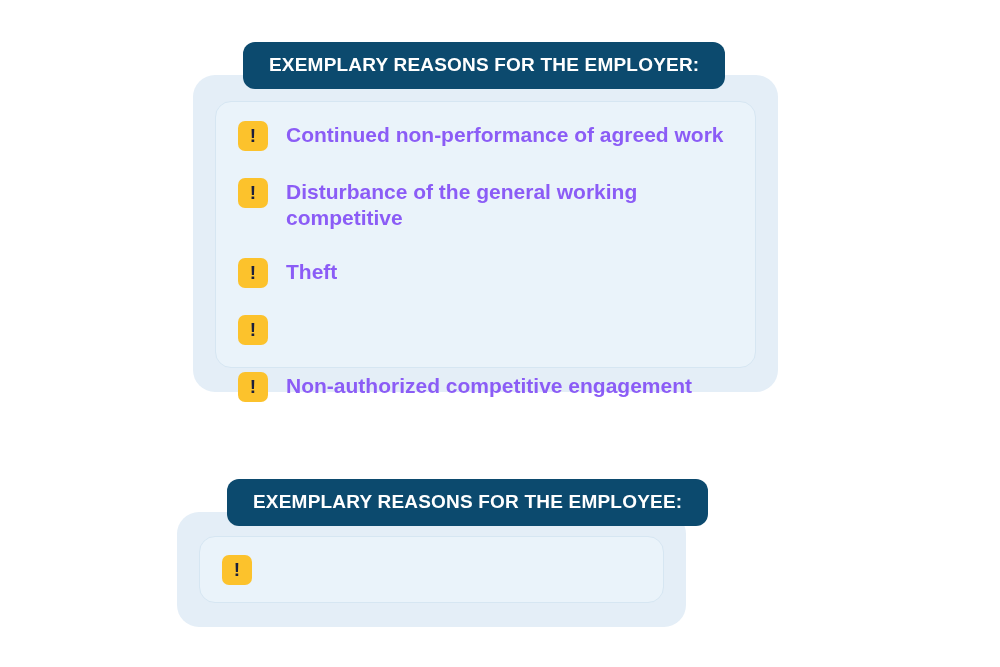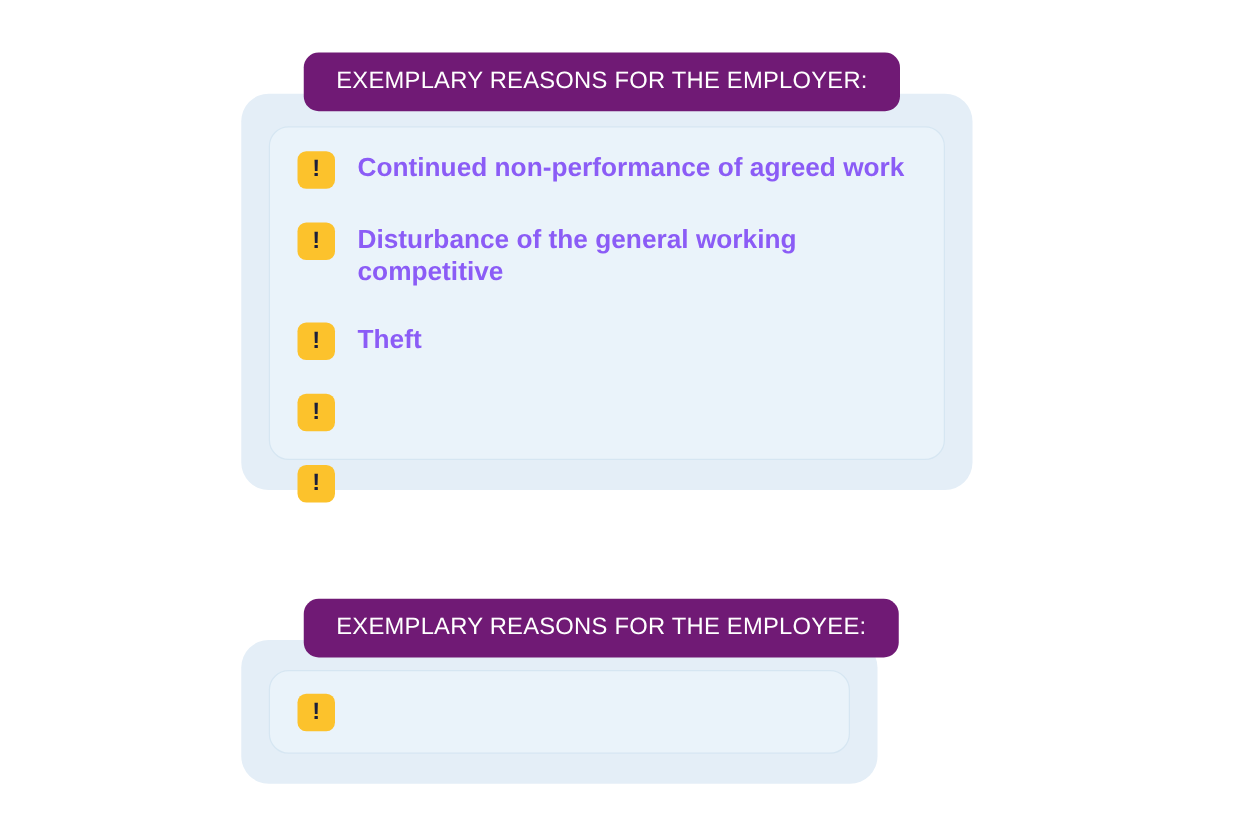--- a/index.html
+++ b/index.html
@@ -17,32 +17,32 @@
     position: relative;
     width: 1000px;
     height: 667px;
   }
 
   
   .block {
     position: absolute;
   }
   #block-employer { left: 193px; top: 42px; width: 585px; }
-  #block-employee { left: 193px; top: 479px; width: 509px; }
+  #block-employee { left: 177px; top: 479px; width: 509px; }
 
   .block-header {
     position: relative;
     z-index: 3;
     display: inline-block;
-    background: #701a75;
+    background: #0c4a6e;
     color: #ffffff;
     border-radius: 12px;
     padding: 13px 26px 13px 26px;
     font-size: 19px;
-    font-weight: normal;
+    font-weight: bold;
     letter-spacing: 0.2px;
     line-height: 1.1;
     white-space: nowrap;
     margin-left: 50px;
   }
 
   .block-body {
     position: relative;
     margin-top: -14px;
     background: #e4eef7;
@@ -123,20 +123,21 @@
             <span class="badge">!</span>
             <span class="item-text">Theft</span>
           </li>
 
           <li class="item">
             <span class="badge">!</span>
           </li>
 
           <li class="item">
             <span class="badge">!</span>
+            <span class="item-text">Non-authorized competitive engagement</span>
           </li>
 
         </ul>
       </div>
     </div>
   </section>
 
   <section class="block" id="block-employee">
     <div class="block-header">EXEMPLARY REASONS FOR THE EMPLOYEE:</div>
     <div class="block-body">

